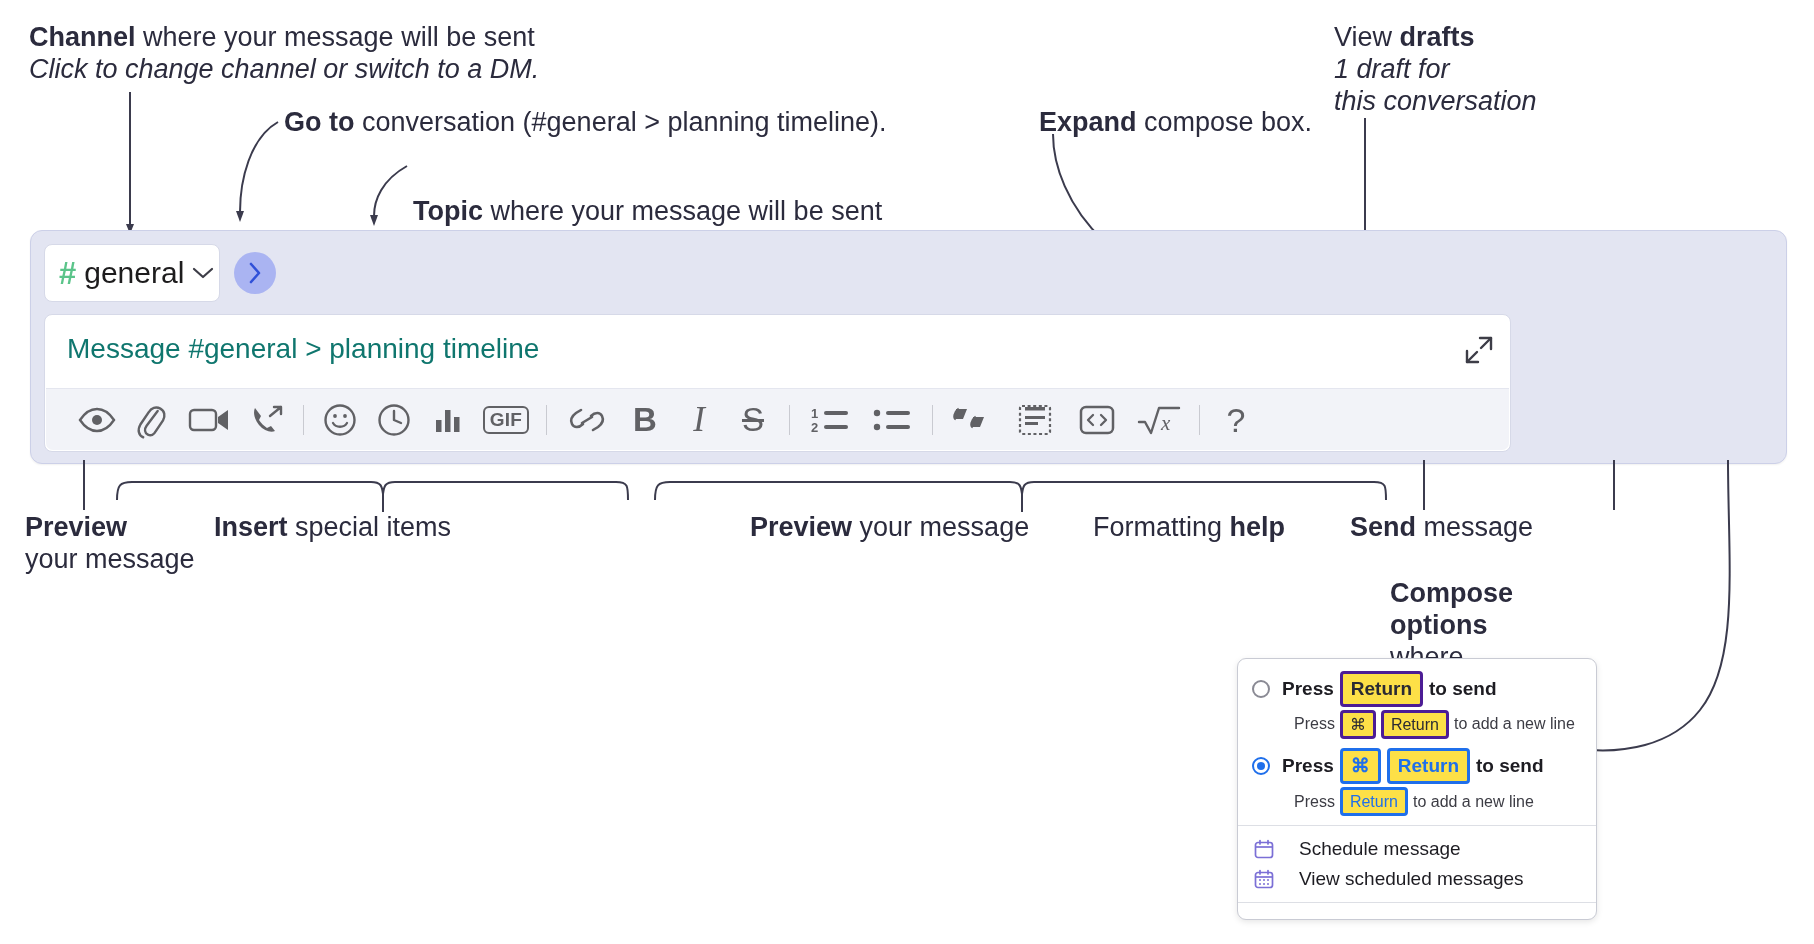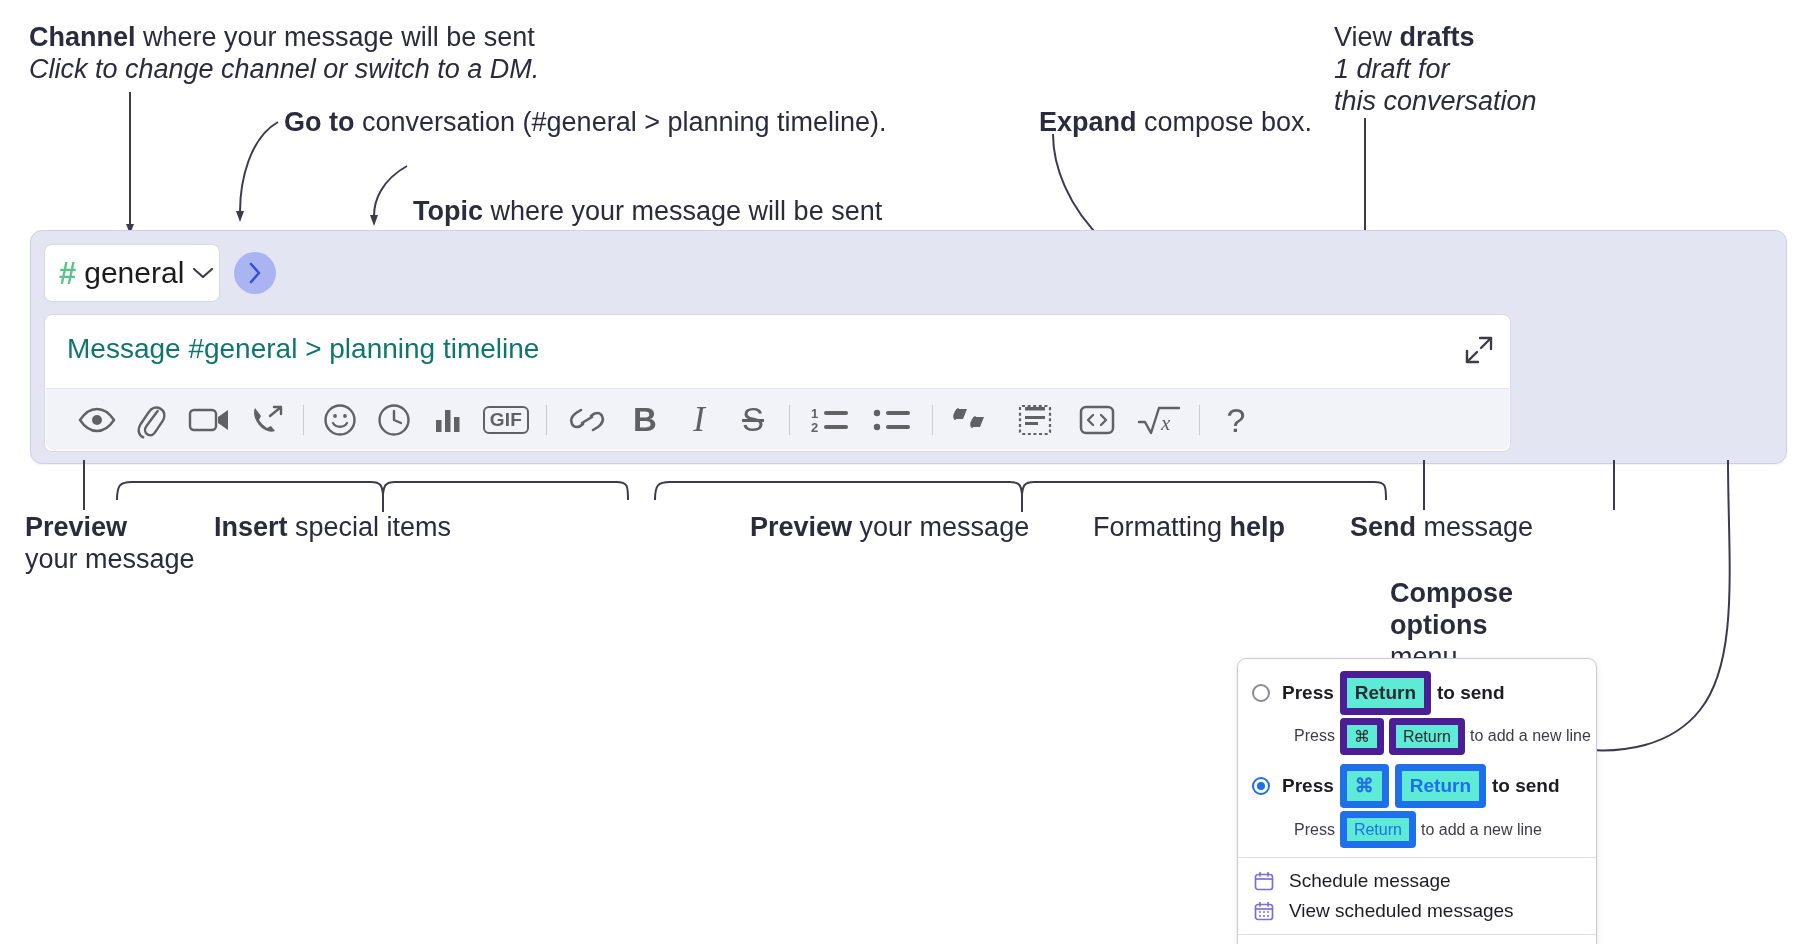--- a/index.html
+++ b/index.html
@@ -83,27 +83,27 @@
     box-shadow:0 2px 6px rgba(0,0,0,.10);padding:12px 0 8px;box-sizing:border-box;
   }
   .opt-row{display:flex;align-items:center;padding:0 14px;margin-bottom:3px;cursor:pointer;}
   .radio{width:18px;height:18px;border:2px solid #8a8a94;border-radius:50%;flex:none;margin-right:12px;box-sizing:border-box;}
   .radio.on{border-color:#1f6feb;position:relative;}
   .radio.on::after{content:"";position:absolute;left:3px;top:3px;width:8px;height:8px;border-radius:50%;background:#1f6feb;}
   .opt-main{font-size:19px;font-weight:bold;color:#1d1c22;display:flex;align-items:center;gap:6px;white-space:nowrap;}
   .opt-sub{font-size:16px;color:#3c3c44;display:flex;align-items:center;gap:5px;white-space:nowrap;
     padding-left:56px;margin-bottom:9px;}
   .key{
-    border:7px solid #4c1d95;border-radius:4px;padding:1px 7px;font-size:16px;font-weight:normal;
-    color:#2b2b33;background:#5eead4;line-height:1.35;
+    border:3px solid #4c1d95;border-radius:4px;padding:1px 7px;font-size:16px;font-weight:normal;
+    color:#2b2b33;background:#fde047;line-height:1.35;
   }
   .opt-main .key{font-size:19px;font-weight:bold;padding:2px 8px;}
   .key.blue{border-color:#1f6feb;color:#1f6feb;}
   .menu-div{height:1px;background:#dddfe5;margin:8px 0 8px;}
-  .menu-item{display:flex;align-items:center;gap:15px;padding:4px 16px;font-size:19px;color:#1d1c22;cursor:pointer;white-space:nowrap;}
+  .menu-item{display:flex;align-items:center;gap:25px;padding:4px 16px;font-size:19px;color:#1d1c22;cursor:pointer;white-space:nowrap;}
   .menu-item svg{flex:none;}
 </style>
 </head>
 <body>
 
 <div class="abs anno" style="left:29px;top:22px;">
   <div><b>Channel</b><span> where your message will be sent</span></div>
   <div><i>Click to change channel or switch to a DM.</i></div>
 </div>
 
@@ -358,21 +358,21 @@
   <span>Formatting </span><b>help</b>
 </div>
 
 <div class="abs anno" style="left:1350px;top:512px;">
   <b>Send</b><span> message</span>
 </div>
 
 <div class="abs anno" style="left:1390px;top:578px;">
   <div><b>Compose</b></div>
   <div><b>options</b></div>
-  <div><span>menu</span></div>
+  <div><span>where</span></div>
 </div>
 
 <div id="opt-menu">
 
   <div>
     <div class="opt-row">
       <span class="radio"></span>
       <span class="opt-main">
         <span>Press</span>
         <span class="key">Return</span>

